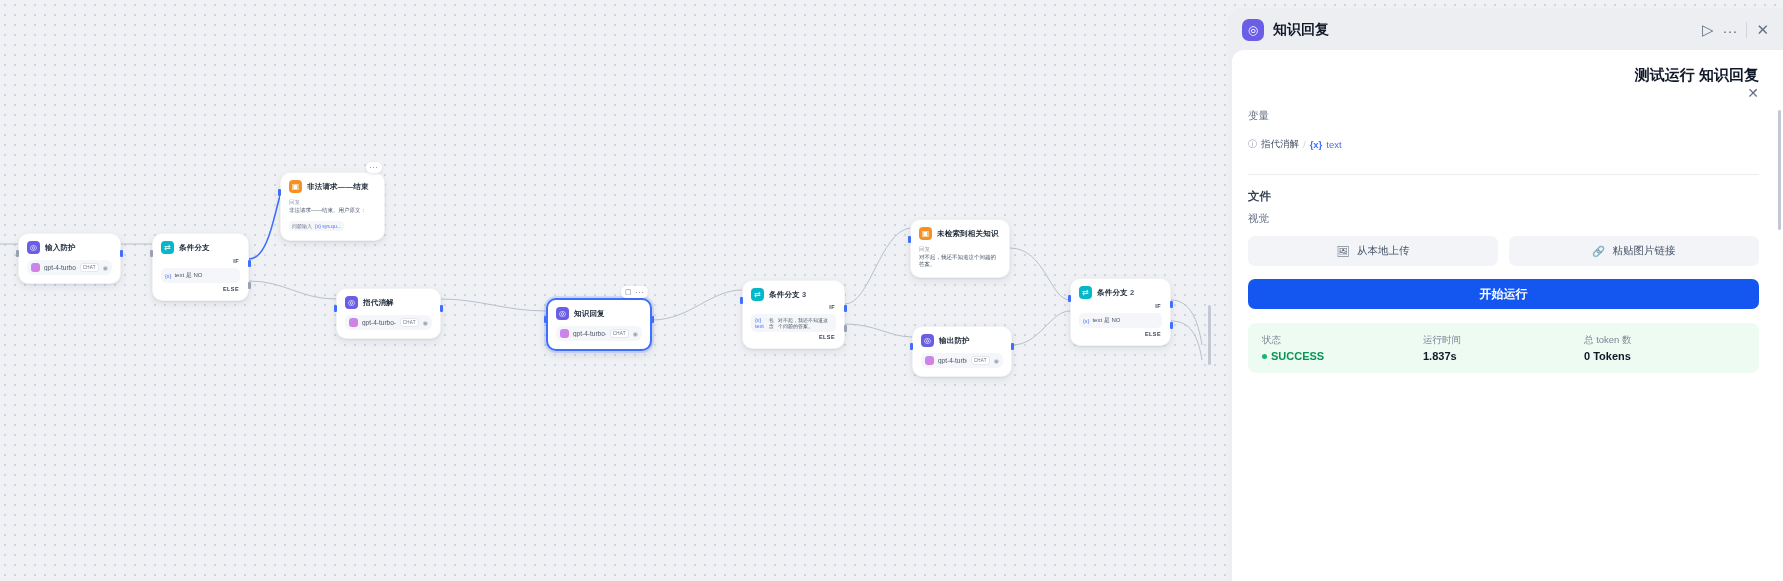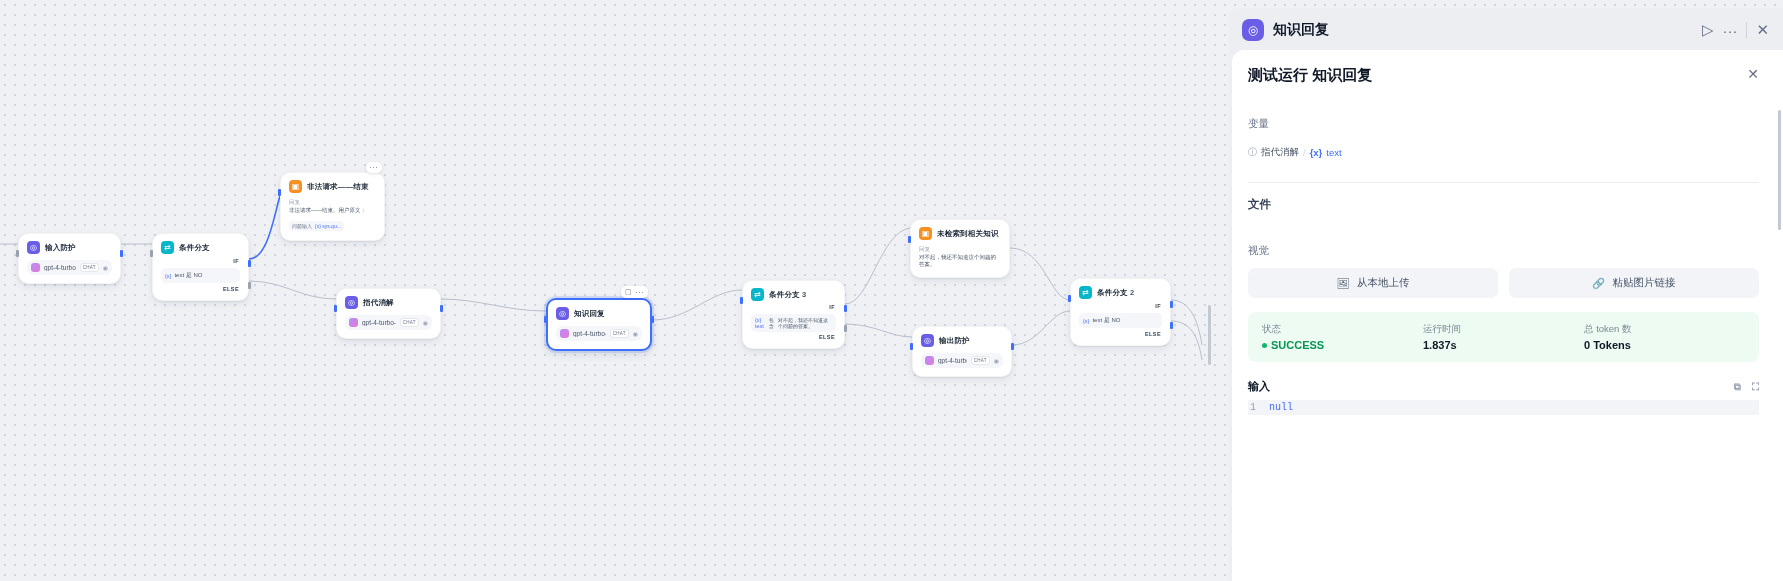--- a/index.html
+++ b/index.html
@@ -113,23 +113,23 @@
   .head-title{font-size:14px;font-weight:700;color:#101828;flex:1;}
   .head-btn{color:#667085;font-size:15px;cursor:default;}
   .head-sep{width:1px;height:16px;background:#d0d5dd;}
 
   .panel-body{
     position:absolute;left:14px;top:42px;right:0;bottom:-8px;
     background:#fff;border-radius:12px 0 0 0;
     overflow:hidden;
   }
   .pb-inner{padding:16px 24px 0 16px;}
-  .run-title{font-size:15px;font-weight:700;color:#101828;display:flex;align-items:flex-start;}
+  .run-title{font-size:15px;font-weight:700;color:#101828;display:flex;align-items:flex-end;flex-direction:column;}
   .run-title .x{margin-left:auto;color:#667085;font-size:14px;font-weight:400;}
-  .sec-label{font-size:10.5px;color:#667085;margin-top:32px;}
+  .sec-label{font-size:10.5px;color:#667085;margin-top:8px;}
   .var-line{
     display:flex;align-items:center;gap:4px;margin-top:15px;font-size:9.5px;color:#475467;
   }
   .var-line .i{color:#98a2b3;font-size:9px;}
   .var-line .slash{color:#d0d5dd;}
   .var-line .vtag{color:#3f6fff;font-weight:600;}
   .var-line .vtxt{color:#3f6fff;}
 
   .input-wrap{position:relative;margin-top:7px;}
   .var-input{
@@ -392,51 +392,37 @@
         <div class="upload-btn">
           <span>🖼</span>
           <span>从本地上传</span>
         </div>
         <div class="upload-btn">
           <span>🔗</span>
           <span>粘贴图片链接</span>
         </div>
       </div>
 
+      <div class="run-btn">开始运行</div>
 
       <div class="stats">
         <div class="stat">
           <div class="k">状态</div>
           <div class="v ok">
             <span class="dot-ok"></span>
             <span>SUCCESS</span>
           </div>
         </div>
         <div class="stat">
           <div class="k">运行时间</div>
           <div class="v">1.837s</div>
         </div>
         <div class="stat">
           <div class="k">总 token 数</div>
           <div class="v">0 Tokens</div>
         </div>
       </div>
 
-      <div class="code-card">
-        <div class="code-head">
-          <span>输入</span>
-          <span class="tools">
-            <span>⧉</span>
-            <span>⛶</span>
-          </span>
-        </div>
-        <div class="code-body">
-          <div class="code-line">
-            <span class="ln">1</span>
-            <span class="cv">null</span>
-          </div>
-        </div>
-      </div>
 
     </div>
     <div class="vscroll"></div>
   </div>
 </div>
 
 </body></html>

